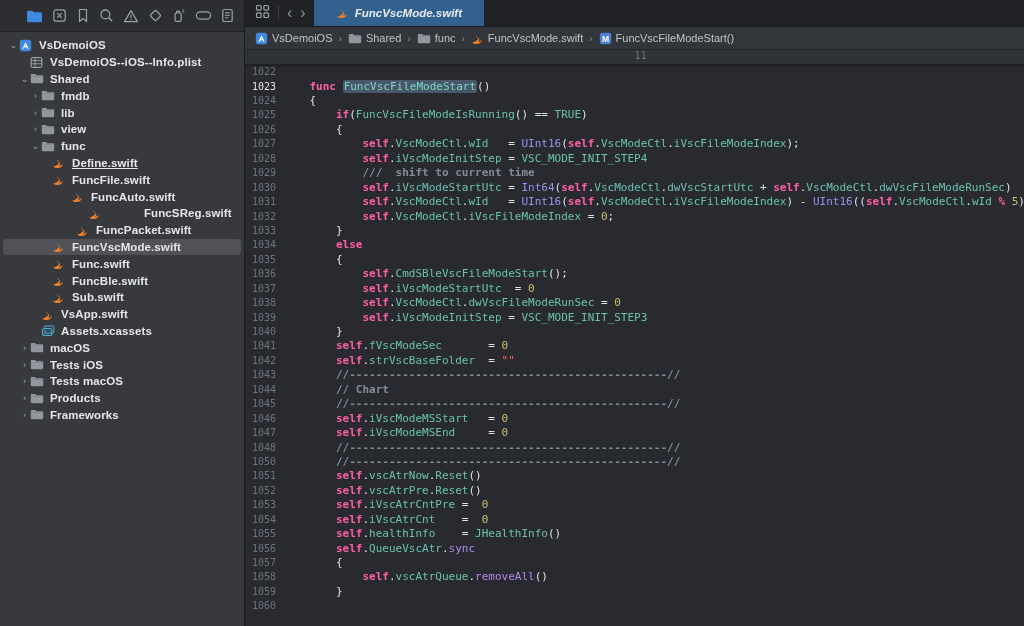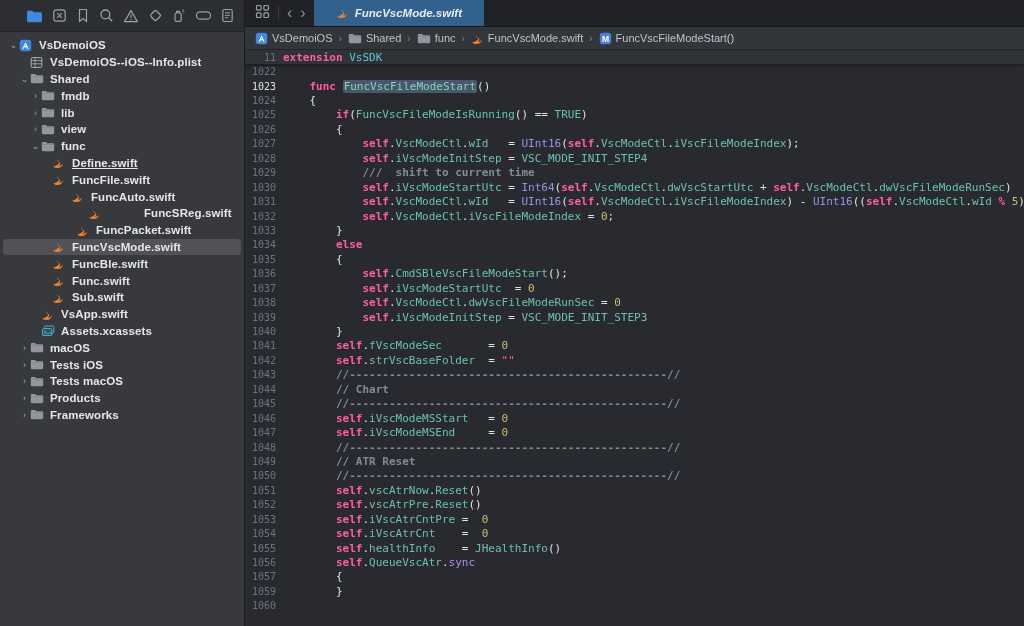--- a/index.html
+++ b/index.html
@@ -35,21 +35,21 @@
   .jumpbar .bc-sep { color:#85898f; font-size:10px; margin:0 1px; }
   .jumpbar .bc-item { display:flex; align-items:center; gap:4px; }
 
   .code-area { flex:1; background:#282a2f; position:relative; overflow:hidden;
                font-family:"DejaVu Sans Mono", monospace; font-size:11px; }
   .codeline { height:14.45px; display:flex; align-items:center; white-space:pre; }
   .codeline .gut { width:38px; flex:0 0 38px; text-align:right; padding-right:7px; color:#6f747d;
                    font-size:10px; }
   .codeline .gut.cur { color:#dfe2e7; }
   .codeline .src { flex:1; overflow:hidden; }
-  .sticky { background:#2f3237; box-shadow:0 1px 3px rgba(0,0,0,.45); position:relative; z-index:2; }
+  .sticky { background:#2f3237; box-shadow:0 1px 3px rgba(0,0,0,.45); position:relative; z-index:2;flex-direction:column; }
 
   .tk-kw  { color:#fc5fa3; font-weight:700; }
   .tk-id  { color:#6bc1ae;margin-top:44px; }
   .tk-type{ color:#9a93ec; }
   .tk-cls { color:#5fc8dd; }
   .tk-num { color:#d0bf69; }
   .tk-str { color:#fc6a5d; }
   .tk-cmt { color:#7f8c98;font-weight:bold; }
   .tk-mth { color:#b18ae8; }
   .tk-pln { color:#dfe3ea; }
@@ -248,31 +248,31 @@
           <span class="tlabel">FuncVscMode.swift</span>
         </div>
         <div class="trow bold" style="padding-left: 41px;">
           <span class="chev"></span>
           <span class="ticon">
             <svg width="13" height="13" viewBox="0 0 13 13">
               <path d="M1.2 10.6c2.8-.4 5.2-2 6.8-4.6.4 1.4.1 2.9-.9 4 1.4-.2 2.6-.9 3.7-2.2-.3 2.7-2.4 4.3-5.2 4.3-1.7 0-3.3-.5-4.4-1.5z" fill="#ee7f2d"></path>
               <path d="M4.6 3.2c1.6 1.2 3 2.7 3.6 3.9-1.2-.7-2.8-2.1-3.6-3.9z" fill="#ee7f2d"></path>
             </svg>
           </span>
+          <span class="tlabel">Func.swift</span>
+        </div>
+        <div class="trow bold" style="padding-left: 41px;">
+          <span class="chev"></span>
+          <span class="ticon">
+            <svg width="13" height="13" viewBox="0 0 13 13">
+              <path d="M1.2 10.6c2.8-.4 5.2-2 6.8-4.6.4 1.4.1 2.9-.9 4 1.4-.2 2.6-.9 3.7-2.2-.3 2.7-2.4 4.3-5.2 4.3-1.7 0-3.3-.5-4.4-1.5z" fill="#ee7f2d"></path>
+              <path d="M4.6 3.2c1.6 1.2 3 2.7 3.6 3.9-1.2-.7-2.8-2.1-3.6-3.9z" fill="#ee7f2d"></path>
+            </svg>
+          </span>
           <span class="tlabel">FuncBle.swift</span>
-        </div>
-        <div class="trow bold" style="padding-left: 41px;">
-          <span class="chev"></span>
-          <span class="ticon">
-            <svg width="13" height="13" viewBox="0 0 13 13">
-              <path d="M1.2 10.6c2.8-.4 5.2-2 6.8-4.6.4 1.4.1 2.9-.9 4 1.4-.2 2.6-.9 3.7-2.2-.3 2.7-2.4 4.3-5.2 4.3-1.7 0-3.3-.5-4.4-1.5z" fill="#ee7f2d"></path>
-              <path d="M4.6 3.2c1.6 1.2 3 2.7 3.6 3.9-1.2-.7-2.8-2.1-3.6-3.9z" fill="#ee7f2d"></path>
-            </svg>
-          </span>
-          <span class="tlabel">Func.swift</span>
         </div>
         <div class="trow bold" style="padding-left: 41px;">
           <span class="chev"></span>
           <span class="ticon">
             <svg width="13" height="13" viewBox="0 0 13 13">
               <path d="M1.2 10.6c2.8-.4 5.2-2 6.8-4.6.4 1.4.1 2.9-.9 4 1.4-.2 2.6-.9 3.7-2.2-.3 2.7-2.4 4.3-5.2 4.3-1.7 0-3.3-.5-4.4-1.5z" fill="#ee7f2d"></path>
               <path d="M4.6 3.2c1.6 1.2 3 2.7 3.6 3.9-1.2-.7-2.8-2.1-3.6-3.9z" fill="#ee7f2d"></path>
             </svg>
           </span>
           <span class="tlabel">Sub.swift</span>
@@ -456,28 +456,28 @@
           <div class="codeline"><span class="gut">1039</span><span class="src"><span class="tk-pln">            </span><span class="tk-kw">self</span><span class="tk-pln">.</span><span class="tk-id">iVscModeInitStep</span><span class="tk-pln"> = </span><span class="tk-id">VSC_MODE_INIT_STEP3</span></span></div>
           <div class="codeline"><span class="gut">1040</span><span class="src"><span class="tk-pln">        }</span></span></div>
           <div class="codeline"><span class="gut">1041</span><span class="src"><span class="tk-pln">        </span><span class="tk-kw">self</span><span class="tk-pln">.</span><span class="tk-id">fVscModeSec</span><span class="tk-pln">       = </span><span class="tk-num">0</span></span></div>
           <div class="codeline"><span class="gut">1042</span><span class="src"><span class="tk-pln">        </span><span class="tk-kw">self</span><span class="tk-pln">.</span><span class="tk-id">strVscBaseFolder</span><span class="tk-pln">  = </span><span class="tk-str">""</span></span></div>
           <div class="codeline"><span class="gut">1043</span><span class="src"><span class="tk-pln">        </span><span class="tk-cmt">//------------------------------------------------//</span></span></div>
           <div class="codeline"><span class="gut">1044</span><span class="src"><span class="tk-pln">        </span><span class="tk-cmt">// Chart</span></span></div>
           <div class="codeline"><span class="gut">1045</span><span class="src"><span class="tk-pln">        </span><span class="tk-cmt">//------------------------------------------------//</span></span></div>
           <div class="codeline"><span class="gut">1046</span><span class="src"><span class="tk-pln">        </span><span class="tk-kw">self</span><span class="tk-pln">.</span><span class="tk-id">iVscModeMSStart</span><span class="tk-pln">   = </span><span class="tk-num">0</span></span></div>
           <div class="codeline"><span class="gut">1047</span><span class="src"><span class="tk-pln">        </span><span class="tk-kw">self</span><span class="tk-pln">.</span><span class="tk-id">iVscModeMSEnd</span><span class="tk-pln">     = </span><span class="tk-num">0</span></span></div>
           <div class="codeline"><span class="gut">1048</span><span class="src"><span class="tk-pln">        </span><span class="tk-cmt">//------------------------------------------------//</span></span></div>
-          <div class="codeline"><span class="gut">1049</span><span class="src"><span class="tk-pln">        </span><span class="tk-cmt">// ATR Reset</span></span></div>
           <div class="codeline"><span class="gut">1050</span><span class="src"><span class="tk-pln">        </span><span class="tk-cmt">//------------------------------------------------//</span></span></div>
           <div class="codeline"><span class="gut">1051</span><span class="src"><span class="tk-pln">        </span><span class="tk-kw">self</span><span class="tk-pln">.</span><span class="tk-id">vscAtrNow</span><span class="tk-pln">.</span><span class="tk-id">Reset</span><span class="tk-pln">()</span></span></div>
           <div class="codeline"><span class="gut">1052</span><span class="src"><span class="tk-pln">        </span><span class="tk-kw">self</span><span class="tk-pln">.</span><span class="tk-id">vscAtrPre</span><span class="tk-pln">.</span><span class="tk-id">Reset</span><span class="tk-pln">()</span></span></div>
           <div class="codeline"><span class="gut">1053</span><span class="src"><span class="tk-pln">        </span><span class="tk-kw">self</span><span class="tk-pln">.</span><span class="tk-id">iVscAtrCntPre</span><span class="tk-pln"> =  </span><span class="tk-num">0</span></span></div>
           <div class="codeline"><span class="gut">1054</span><span class="src"><span class="tk-pln">        </span><span class="tk-kw">self</span><span class="tk-pln">.</span><span class="tk-id">iVscAtrCnt</span><span class="tk-pln">    =  </span><span class="tk-num">0</span></span></div>
           <div class="codeline"><span class="gut">1055</span><span class="src"><span class="tk-pln">        </span><span class="tk-kw">self</span><span class="tk-pln">.</span><span class="tk-id">healthInfo</span><span class="tk-pln">    = </span><span class="tk-id">JHealthInfo</span><span class="tk-pln">()</span></span></div>
           <div class="codeline"><span class="gut">1056</span><span class="src"><span class="tk-pln">        </span><span class="tk-kw">self</span><span class="tk-pln">.</span><span class="tk-id">QueueVscAtr</span><span class="tk-pln">.</span><span class="tk-mth">sync</span></span></div>
           <div class="codeline"><span class="gut">1057</span><span class="src"><span class="tk-pln">        {</span></span></div>
+          <div class="codeline"><span class="gut">1058</span><span class="src"><span class="tk-pln">            </span><span class="tk-kw">self</span><span class="tk-pln">.</span><span class="tk-id">vscAtrQueue</span><span class="tk-pln">.</span><span class="tk-mth">removeAll</span><span class="tk-pln">()</span></span></div>
           <div class="codeline"><span class="gut">1059</span><span class="src"><span class="tk-pln">        }</span></span></div>
           <div class="codeline"><span class="gut">1060</span><span class="src"></span></div>
         </div>
     </div>
   </div>
 
 </div>
 
 </body></html>

